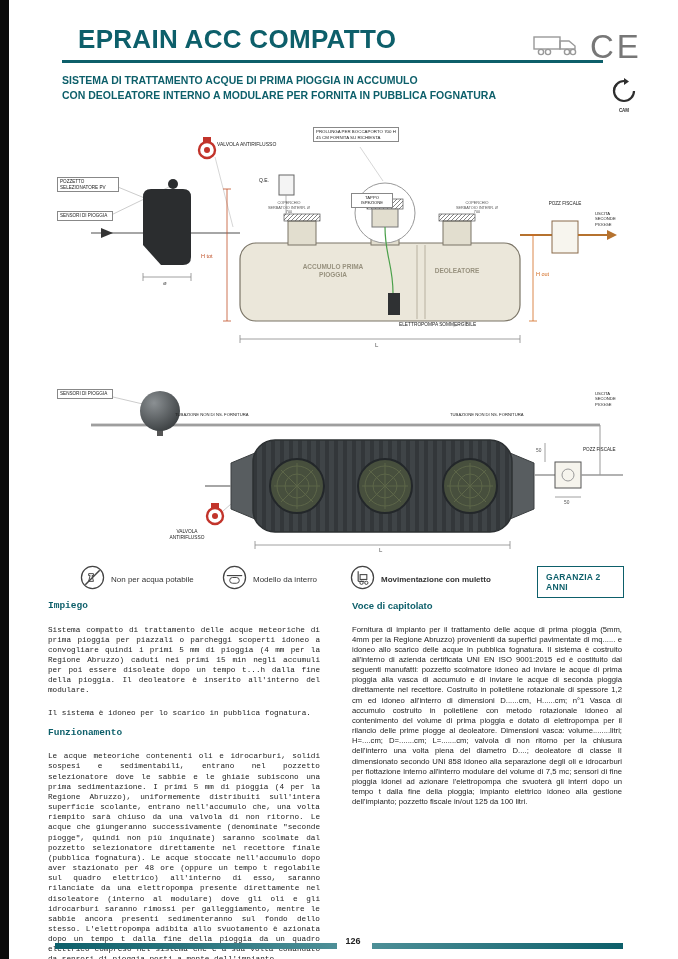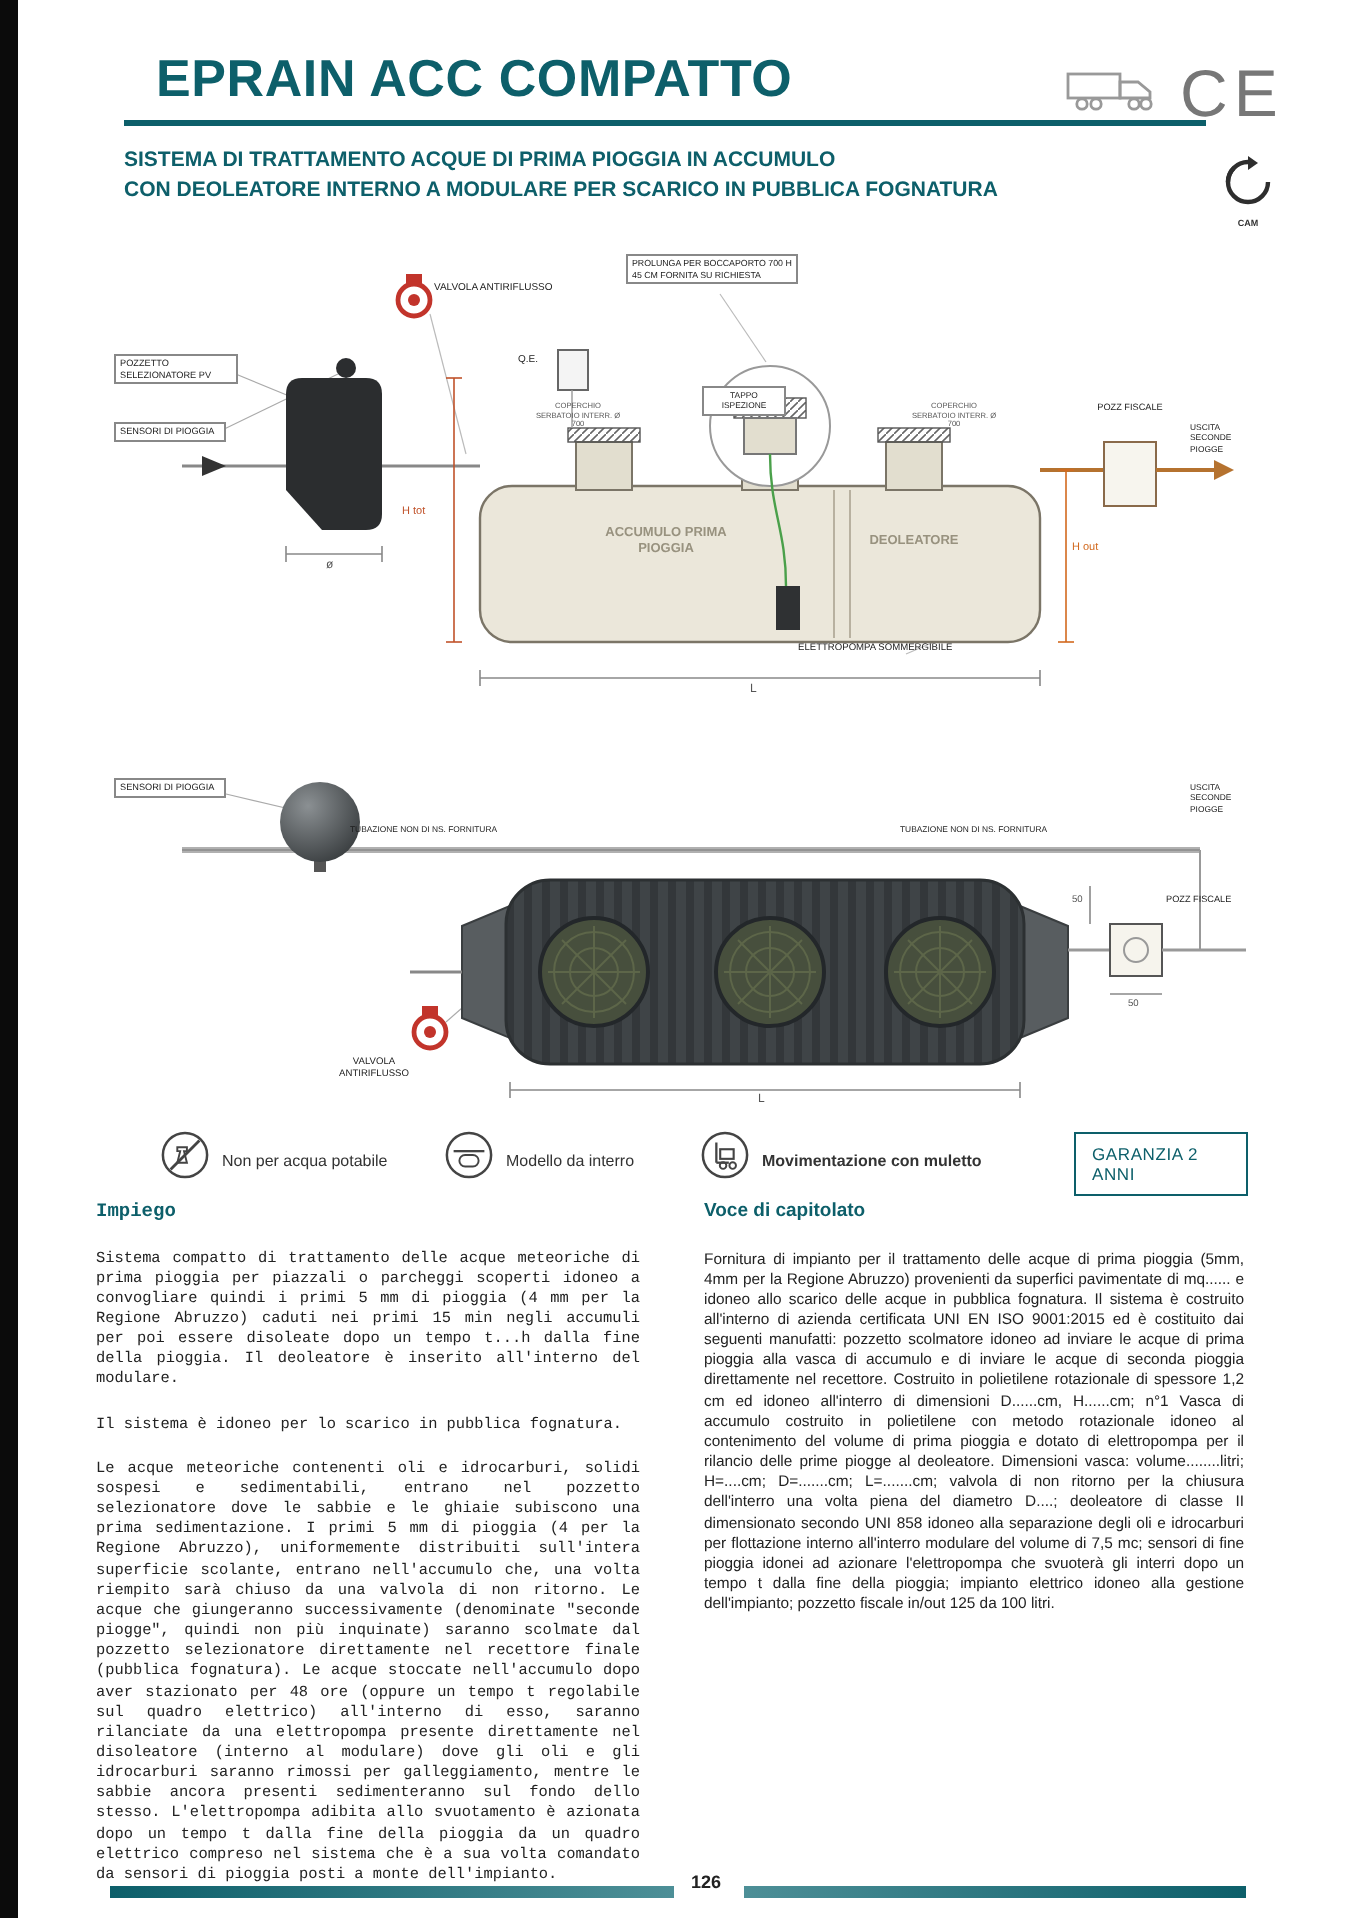--- a/index.html
+++ b/index.html
@@ -16,21 +16,21 @@
   .d1{top:125px;width:570px;height:240px;}
   .d2{top:385px;width:570px;height:175px;}
   .diagram svg{position:absolute;left:0;top:0;}
   .dlabel{position:absolute;font-size:4.6px;color:#1c1c1c;line-height:1.25;}
   .boxed{border:0.5px solid #888;background:#fff;padding:1px 2px;}
   .ctr{text-align:center;}
   .dim{color:#555;}
   .features{position:absolute;left:62px;top:563px;width:562px;height:36px;}
   .feat{position:absolute;display:flex;align-items:center;gap:6px;top:2px;}
   .feat-label{font-size:8px;color:#333;}
-  .warranty{position:absolute;left:475px;top:3px;border:1.2px solid #0d5f6a;color:#0d5f6a;font-weight:normal;font-size:8.5px;padding:5px 8px;letter-spacing:0.3px;}
+  .warranty{position:absolute;left:475px;top:3px;border:1.2px solid #0d5f6a;color:#0d5f6a;font-weight:bold;font-size:8.5px;padding:5px 8px;letter-spacing:0.3px;}
   .col{position:absolute;top:600px;font-size:7.7px;color:#222;text-align:justify;line-height:1.32;}
   .col-left{left:48px;width:272px;font-family:Liberation Mono, monospace;}
   .col-right{left:352px;width:270px;}
   .sec-title{color:#0d5f6a;font-size:9.5px;font-weight:bold;margin:0 0 3px 0;}
   .sec-title.gap{margin-top:9px;}
   .col p{margin:12px 0 2px 0;}
   .footer-bar{position:absolute;top:943px;height:6px;background:linear-gradient(to right,#0d5f6a,#4d8f97);}
   .fb-left{left:55px;width:282px;}
   .fb-right{left:372px;width:251px;background:linear-gradient(to left,#0d5f6a,#4d8f97);}
   .page-num{position:absolute;left:338px;top:936px;font-size:9px;font-weight:bold;color:#222;width:30px;text-align:center;}
@@ -49,21 +49,21 @@
       <path d="M27,8 h9 l6,5 v3 h-15 z" fill="none" stroke="#999" stroke-width="1.4"></path>
       <circle cx="8" cy="19" r="2.6" fill="none" stroke="#999" stroke-width="1.4"></circle>
       <circle cx="15" cy="19" r="2.6" fill="none" stroke="#999" stroke-width="1.4"></circle>
       <circle cx="34" cy="19" r="2.6" fill="none" stroke="#999" stroke-width="1.4"></circle>
       <circle cx="40" cy="19" r="2.6" fill="none" stroke="#999" stroke-width="1.4"></circle>
     </svg>
   </div>
   <div class="ce">CE</div>
   <div class="subtitle">
     <div>SISTEMA DI TRATTAMENTO ACQUE DI PRIMA PIOGGIA IN ACCUMULO</div>
-    <div>CON DEOLEATORE INTERNO A MODULARE PER SCARICO IN PUBBLICA FOGNATURA</div>
+    <div>CON DEOLEATORE INTERNO A MODULARE PER FORNITA IN PUBBLICA FOGNATURA</div>
   </div>
   <div class="recycle">
     <svg width="28" height="26" viewBox="0 0 28 26">
       <path d="M24,13 A10,10 0 1 1 14,3" fill="none" stroke="#2e2e2e" stroke-width="2.2"></path>
       <polygon points="14,0 14,7 19,3.5" fill="#2e2e2e"></polygon>
       <path d="M4,13 A10,10 0 0 1 7,6" fill="none" stroke="#2e2e2e" stroke-width="2.2"></path>
     </svg>
     <div class="cam">CAM</div>
   </div>
 
@@ -266,20 +266,21 @@
       </span>
       <span class="feat-label">Movimentazione con muletto</span>
     </div>
     <div class="warranty">GARANZIA 2 ANNI</div>
   </div>
 
   <div class="col col-left">
     <div class="sec-title">Impiego</div>
     <p>Sistema compatto di trattamento delle acque meteoriche di prima pioggia per piazzali o parcheggi scoperti idoneo a convogliare quindi i primi 5 mm di pioggia (4 mm per la Regione Abruzzo) caduti nei primi 15 min negli accumuli per poi essere disoleate dopo un tempo t...h dalla fine della pioggia. Il deoleatore è inserito all'interno del modulare.</p>
     <p>Il sistema è idoneo per lo scarico in pubblica fognatura.</p>
+    <div class="sec-title gap">Funzionamento</div>
     <p>Le acque meteoriche contenenti oli e idrocarburi, solidi sospesi e sedimentabili, entrano nel pozzetto selezionatore dove le sabbie e le ghiaie subiscono una prima sedimentazione. I primi 5 mm di pioggia (4 per la Regione Abruzzo), uniformemente distribuiti sull'intera superficie scolante, entrano nell'accumulo che, una volta riempito sarà chiuso da una valvola di non ritorno. Le acque che giungeranno successivamente (denominate "seconde piogge", quindi non più inquinate) saranno scolmate dal pozzetto selezionatore direttamente nel recettore finale (pubblica fognatura). Le acque stoccate nell'accumulo dopo aver stazionato per 48 ore (oppure un tempo t regolabile sul quadro elettrico) all'interno di esso, saranno rilanciate da una elettropompa presente direttamente nel disoleatore (interno al modulare) dove gli oli e gli idrocarburi saranno rimossi per galleggiamento, mentre le sabbie ancora presenti sedimenteranno sul fondo dello stesso. L'elettropompa adibita allo svuotamento è azionata dopo un tempo t dalla fine della pioggia da un quadro elettrico compreso nel sistema che è a sua volta comandato da sensori di pioggia posti a monte dell'impianto.</p>
   </div>
   <div class="col col-right">
     <div class="sec-title">Voce di capitolato</div>
     <p>Fornitura di impianto per il trattamento delle acque di prima pioggia (5mm, 4mm per la Regione Abruzzo) provenienti da superfici pavimentate di mq...... e idoneo allo scarico delle acque in pubblica fognatura. Il sistema è costruito all'interno di azienda certificata UNI EN ISO 9001:2015 ed è costituito dai seguenti manufatti: pozzetto scolmatore idoneo ad inviare le acque di prima pioggia alla vasca di accumulo e di inviare le acque di seconda pioggia direttamente nel recettore. Costruito in polietilene rotazionale di spessore 1,2 cm ed idoneo all'interro di dimensioni D......cm, H......cm; n°1 Vasca di accumulo costruito in polietilene con metodo rotazionale idoneo al contenimento del volume di prima pioggia e dotato di elettropompa per il rilancio delle prime piogge al deoleatore. Dimensioni vasca: volume........litri; H=....cm; D=.......cm; L=.......cm; valvola di non ritorno per la chiusura dell'interro una volta piena del diametro D....; deoleatore di classe II dimensionato secondo UNI 858 idoneo alla separazione degli oli e idrocarburi per flottazione interno all'interro modulare del volume di 7,5 mc; sensori di fine pioggia idonei ad azionare l'elettropompa che svuoterà gli interri dopo un tempo t dalla fine della pioggia; impianto elettrico idoneo alla gestione dell'impianto; pozzetto fiscale in/out 125 da 100 litri.</p>
   </div>
 
   <div class="footer-bar fb-left"></div>
   <div class="page-num">126</div>
   <div class="footer-bar fb-right"></div>

